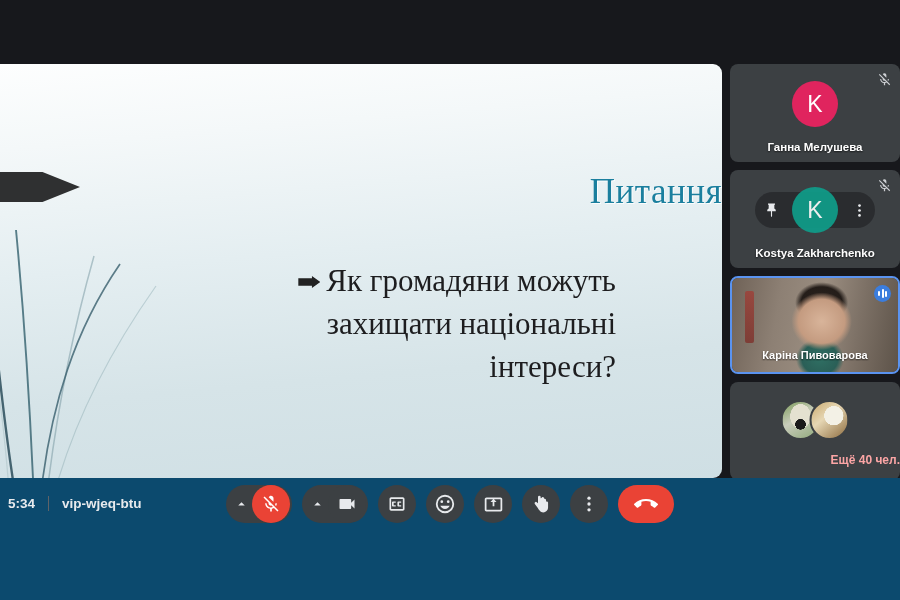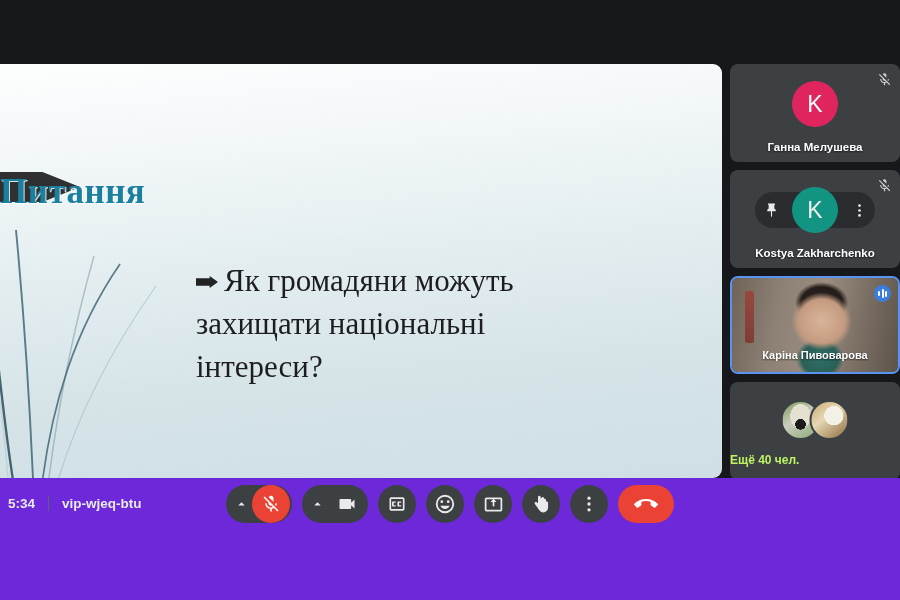--- a/index.html
+++ b/index.html
@@ -19,29 +19,29 @@
     overflow:hidden;
   }
   .stage-inner{position:absolute;inset:0;}
   .reeds{position:absolute;left:-10px;top:40px;width:240px;height:400px;opacity:.95;}
   .banner{
     position:absolute;left:-70px;top:108px;width:150px;height:30px;
     background:#2f3031;
     clip-path:polygon(0 0,75% 0,100% 50%,75% 100%,0 100%);
   }
   .slide-title{
-    position:absolute;left:0;right:0;top:108px;text-align:left;
-    font-family:"Liberation Serif",serif;font-weight:bold;font-size:35px;
+    position:absolute;left:0;right:0;top:108px;text-align:right;
+    font-family:"Liberation Serif",serif;font-weight:normal;font-size:35px;
     color:#1b7f9e;letter-spacing:.5px;
     text-shadow:1px 1px 0 rgba(255,255,255,.85);
   }
   .slide-body{
     position:absolute;left:196px;top:196px;width:420px;
     font-family:"Liberation Serif",serif;font-size:31px;line-height:1.38;
-    color:#1d1d1f;text-align:left;
+    color:#1d1d1f;text-align:right;
   }
   .bullet{
     display:inline-block;width:22px;height:12px;margin-right:6px;
     vertical-align:3px;background:#222;
     clip-path:polygon(0 18%,62% 18%,62% 0,100% 50%,62% 100%,62% 82%,0 82%);
   }
 
   
   .rail{position:absolute;left:730px;top:64px;width:170px;height:414px;}
   .tile{
@@ -98,24 +98,24 @@
   
   .more-avs{position:absolute;left:50%;top:38px;transform:translate(-50%,-50%);display:flex;}
   .mav{width:36px;height:36px;border-radius:50%;border:2px solid #3c4043;background-size:cover;}
   .mav1{background:
       radial-gradient(circle at 50% 62%,#1b1b1b 0 18%,rgba(0,0,0,0) 19%),
       radial-gradient(ellipse at 50% 40%,#e4e1d0 0 40%,rgba(0,0,0,0) 41%),
       linear-gradient(150deg,#7d9c5a,#c9cdbc 45%,#8fa97a);}
   .mav2{margin-left:-11px;background:
       radial-gradient(circle at 62% 38%,#f3f1e6 0 30%,rgba(0,0,0,0) 31%),
       linear-gradient(140deg,#c9a96d,#e6d7b4 40%,#8d6c3f);}
-  .more-label{position:absolute;left:0;right:0;bottom:13px;text-align:left;color:#bef264;font-size:12px;font-weight:bold;}
-
-  
-  .bottombar{position:absolute;left:0;bottom:0;width:900px;height:122px;background:#6d28d9;}
+  .more-label{position:absolute;left:0;right:0;bottom:13px;text-align:right;color:#fca5a5;font-size:12px;font-weight:bold;}
+
+  
+  .bottombar{position:absolute;left:0;bottom:0;width:900px;height:122px;background:#0c4a6e;}
   .meta{position:absolute;left:8px;top:18px;display:flex;align-items:center;color:#e8eaed;font-size:13.5px;font-weight:bold;}
   .meta .sep{width:1px;height:15px;background:#5f6368;margin:0 13px;}
   .controls{position:absolute;left:0;right:0;top:7px;display:flex;justify-content:center;align-items:center;gap:10px;}
   .pill{
     height:38px;border-radius:19px;background:#3c4043;
     display:flex;align-items:center;padding:0 2px 0 8px;gap:4px;
   }
   .chev{width:14px;height:14px;display:flex;align-items:center;justify-content:center;}
   .cbtn{
     width:38px;height:38px;border-radius:50%;background:#3c4043;

